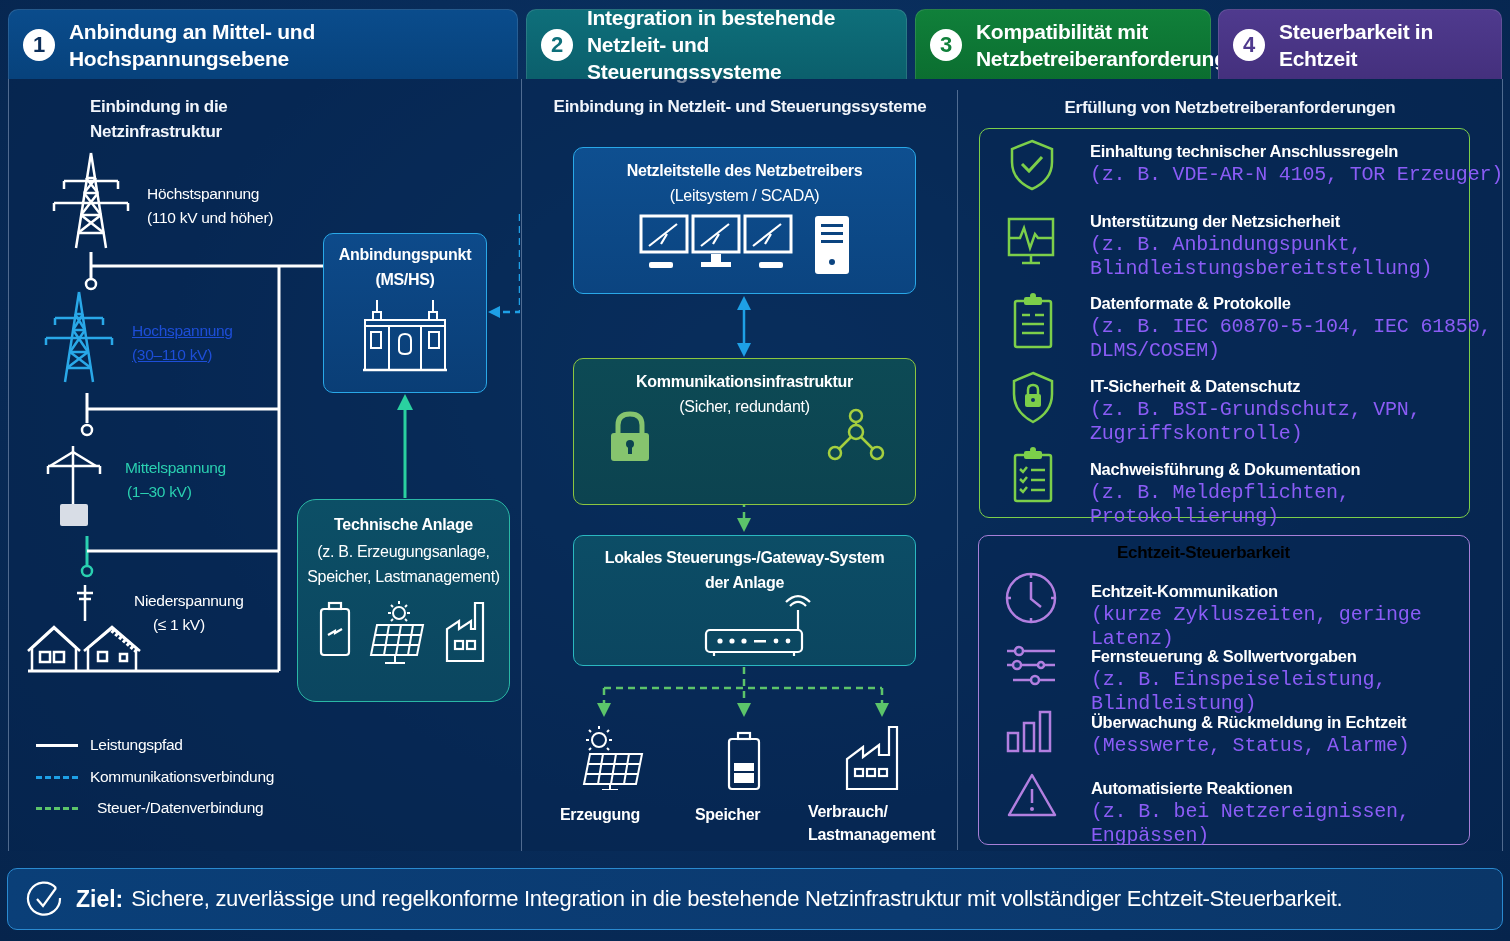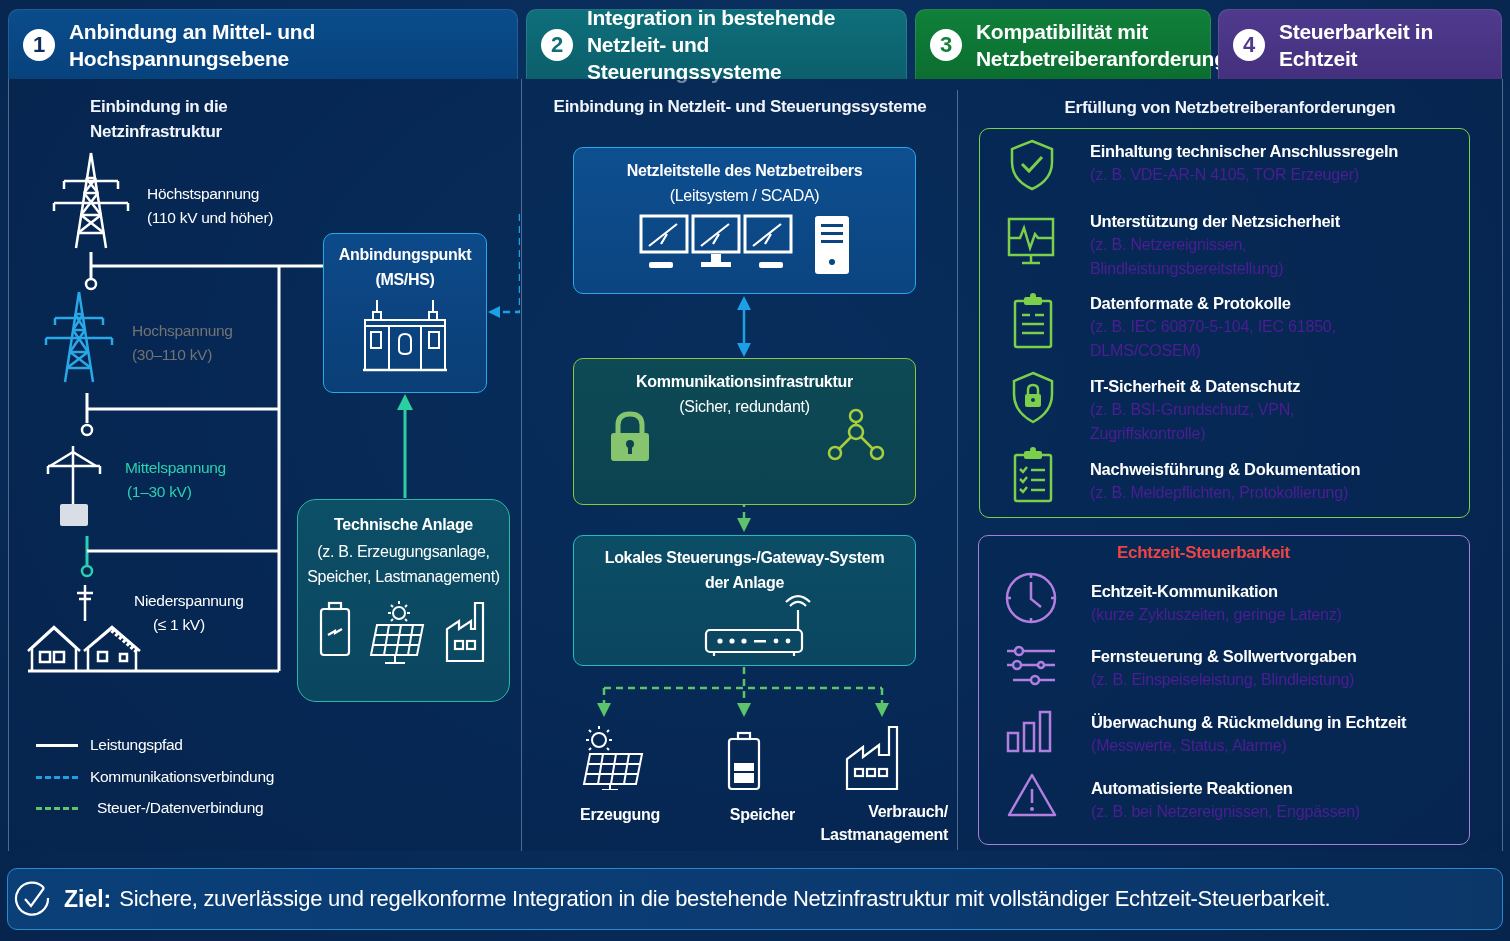--- a/index.html
+++ b/index.html
@@ -50,35 +50,35 @@
 
   .box {
     position: absolute; border-radius: 10px;
     border: 1.5px solid; text-align: center;
   }
   .box .bt { font-weight: bold; font-size: 16px; line-height: 25px; letter-spacing: -0.3px; }
   .box .bs { font-size: 16px; line-height: 25px; letter-spacing: -0.3px; }
 
   .req-item { position: absolute; left: 1090px; }
   .req-item .h { font-weight: bold; font-size: 16.5px; line-height: 24px; letter-spacing: -0.3px; }
-  .req-item .d { font-size: 16px; line-height: 24px; letter-spacing: -0.2px; color: #4c1d95; }
+  .req-item .d { font-size: 20px; line-height: 24px; letter-spacing: -0.2px; color: #8b5cf6; font-family: Liberation Mono, monospace; }
 
   .legend-row { position: absolute; left: 36px; display: flex; align-items: center; font-size: 15.5px; letter-spacing: -0.3px; }
   .legend-row .swatch { width: 42px; height: 0; margin-right: 12px; }
 
   .footer {
     position: absolute; left: 7px; top: 868px; width: 1496px; height: 62px;
     border-radius: 10px; border: 1.5px solid #2a8ad0;
     background: linear-gradient(90deg,#0a3f78,#0b3a70 60%,#0a3668);
-    display: flex; align-items: center; padding-left: 6px;
+    display: flex; align-items: center; padding-left: 18px;
   }
   .footer .goal-label { font-weight: bold; font-size: 23px; margin: 0 8px 0 12px; }
   .footer .goal-text { font-size: 22px; letter-spacing: -0.3px; }
 
-  .bottom-label { position: absolute; font-weight: bold; font-size: 16px; line-height: 23px; text-align: right; letter-spacing: -0.3px; }
+  .bottom-label { position: absolute; font-weight: bold; font-size: 16px; line-height: 23px; text-align: left; letter-spacing: -0.3px; }
 </style>
 </head>
 <body>
 
 <div class="tab tab1">
   <div class="num">1</div>
   <div class="ttl">
     <div>Anbindung an Mittel- und</div>
     <div>Hochspannungsebene</div>
   </div>
@@ -186,21 +186,21 @@
   <polygon points="488,312 500,306 500,318" fill="#1ea0e6"></polygon>
 
   <line x1="405" y1="498" x2="405" y2="408" stroke="#2ad0a0" stroke-width="3"></line>
   <polygon points="405,394 397,410 413,410" fill="#2ad0a0"></polygon>
 </svg>
 
 <div class="vlabel" style="left:147px;top:182px;color:#ffffff;">
   <div>Höchstspannung</div>
   <div>(110 kV und höher)</div>
 </div>
-<div class="vlabel" style="left:132px;top:319px;color:#737373;">
+<div class="vlabel" style="left:132px;top:319px;color:#1d4ed8;text-decoration:underline;">
   <div>Hochspannung</div>
   <div>(30–110 kV)</div>
 </div>
 <div class="vlabel" style="left:125px;top:456px;color:#2ad0b0;">
   <div>Mittelspannung</div>
   <div style="padding-left:2px;">(1–30 kV)</div>
 </div>
 <div class="vlabel" style="left:134px;top:589px;color:#ffffff;">
   <div>Niederspannung</div>
   <div style="padding-left:19px;">(≤ 1 kV)</div>
@@ -450,40 +450,40 @@
   <rect x="12" y="4" width="18" height="8" rx="2" fill="#7ccf4a"></rect>
   <circle cx="21" cy="3" r="3" fill="#7ccf4a"></circle>
 </svg>
 
 <div class="req-item" style="top:139px;">
   <div class="h">Einhaltung technischer Anschlussregeln</div>
   <div class="d">(z. B. VDE-AR-N 4105, TOR Erzeuger)</div>
 </div>
 <div class="req-item" style="top:209px;">
   <div class="h">Unterstützung der Netzsicherheit</div>
-  <div class="d">(z. B. Netzereignissen,</div>
+  <div class="d">(z. B. Anbindungspunkt,</div>
   <div class="d">Blindleistungsbereitstellung)</div>
 </div>
 <div class="req-item" style="top:291px;">
   <div class="h">Datenformate &amp; Protokolle</div>
   <div class="d">(z. B. IEC 60870-5-104, IEC 61850,</div>
   <div class="d">DLMS/COSEM)</div>
 </div>
 <div class="req-item" style="top:374px;">
   <div class="h">IT-Sicherheit &amp; Datenschutz</div>
   <div class="d">(z. B. BSI-Grundschutz, VPN,</div>
   <div class="d">Zugriffskontrolle)</div>
 </div>
 <div class="req-item" style="top:457px;">
   <div class="h">Nachweisführung &amp; Dokumentation</div>
   <div class="d">(z. B. Meldepflichten, Protokollierung)</div>
 </div>
 
 <div class="box" style="left:978px;top:535px;width:492px;height:310px;border-color:#a77fd8;background:rgba(6,40,84,0.6);"></div>
-<div class="abs" style="left:1117px;top:543px;font-weight:bold;font-size:17px;color:#ef4444;letter-spacing:-0.3px;">Echtzeit-Steuerbarkeit</div>
+<div class="abs" style="left:1117px;top:543px;font-weight:bold;font-size:17px;color:#000000;letter-spacing:-0.3px;">Echtzeit-Steuerbarkeit</div>
 
 <svg class="abs" style="left:1004px;top:571px;" width="54" height="54">
   <g stroke="#b27fe0" stroke-width="2.5" fill="none">
     <circle cx="27" cy="27" r="24"></circle>
     <path d="M27 11 L27 28 L37 36"></path>
     <path d="M27 4 L27 7 M27 47 L27 50 M4 27 L7 27 M47 27 L50 27"></path>
   </g>
 </svg>
 <svg class="abs" style="left:1005px;top:643px;" width="52" height="46">
   <g stroke="#b27fe0" stroke-width="2.5" fill="none">

